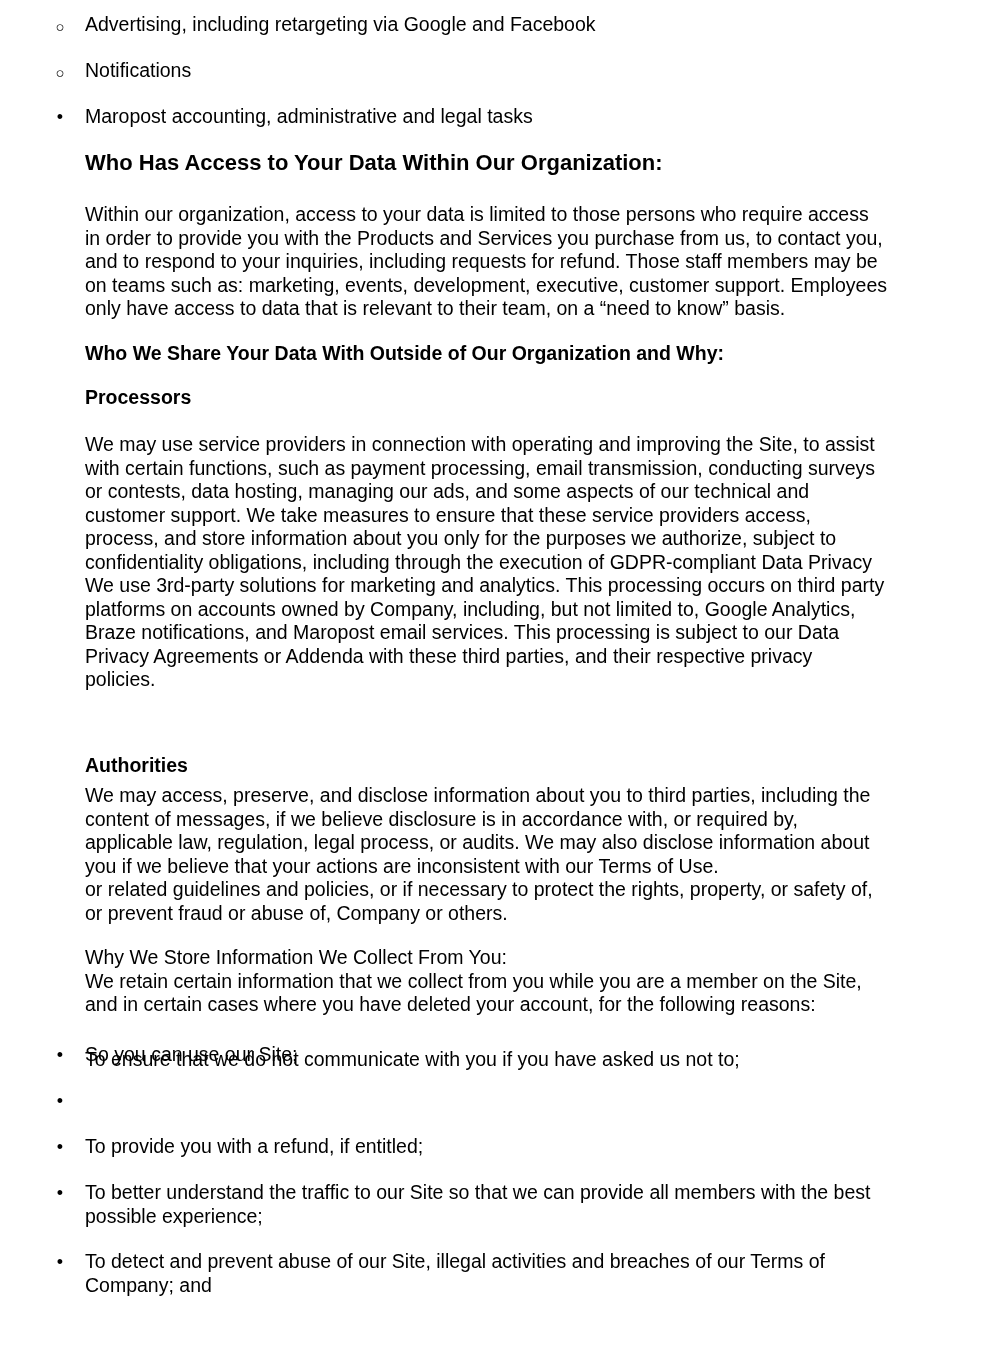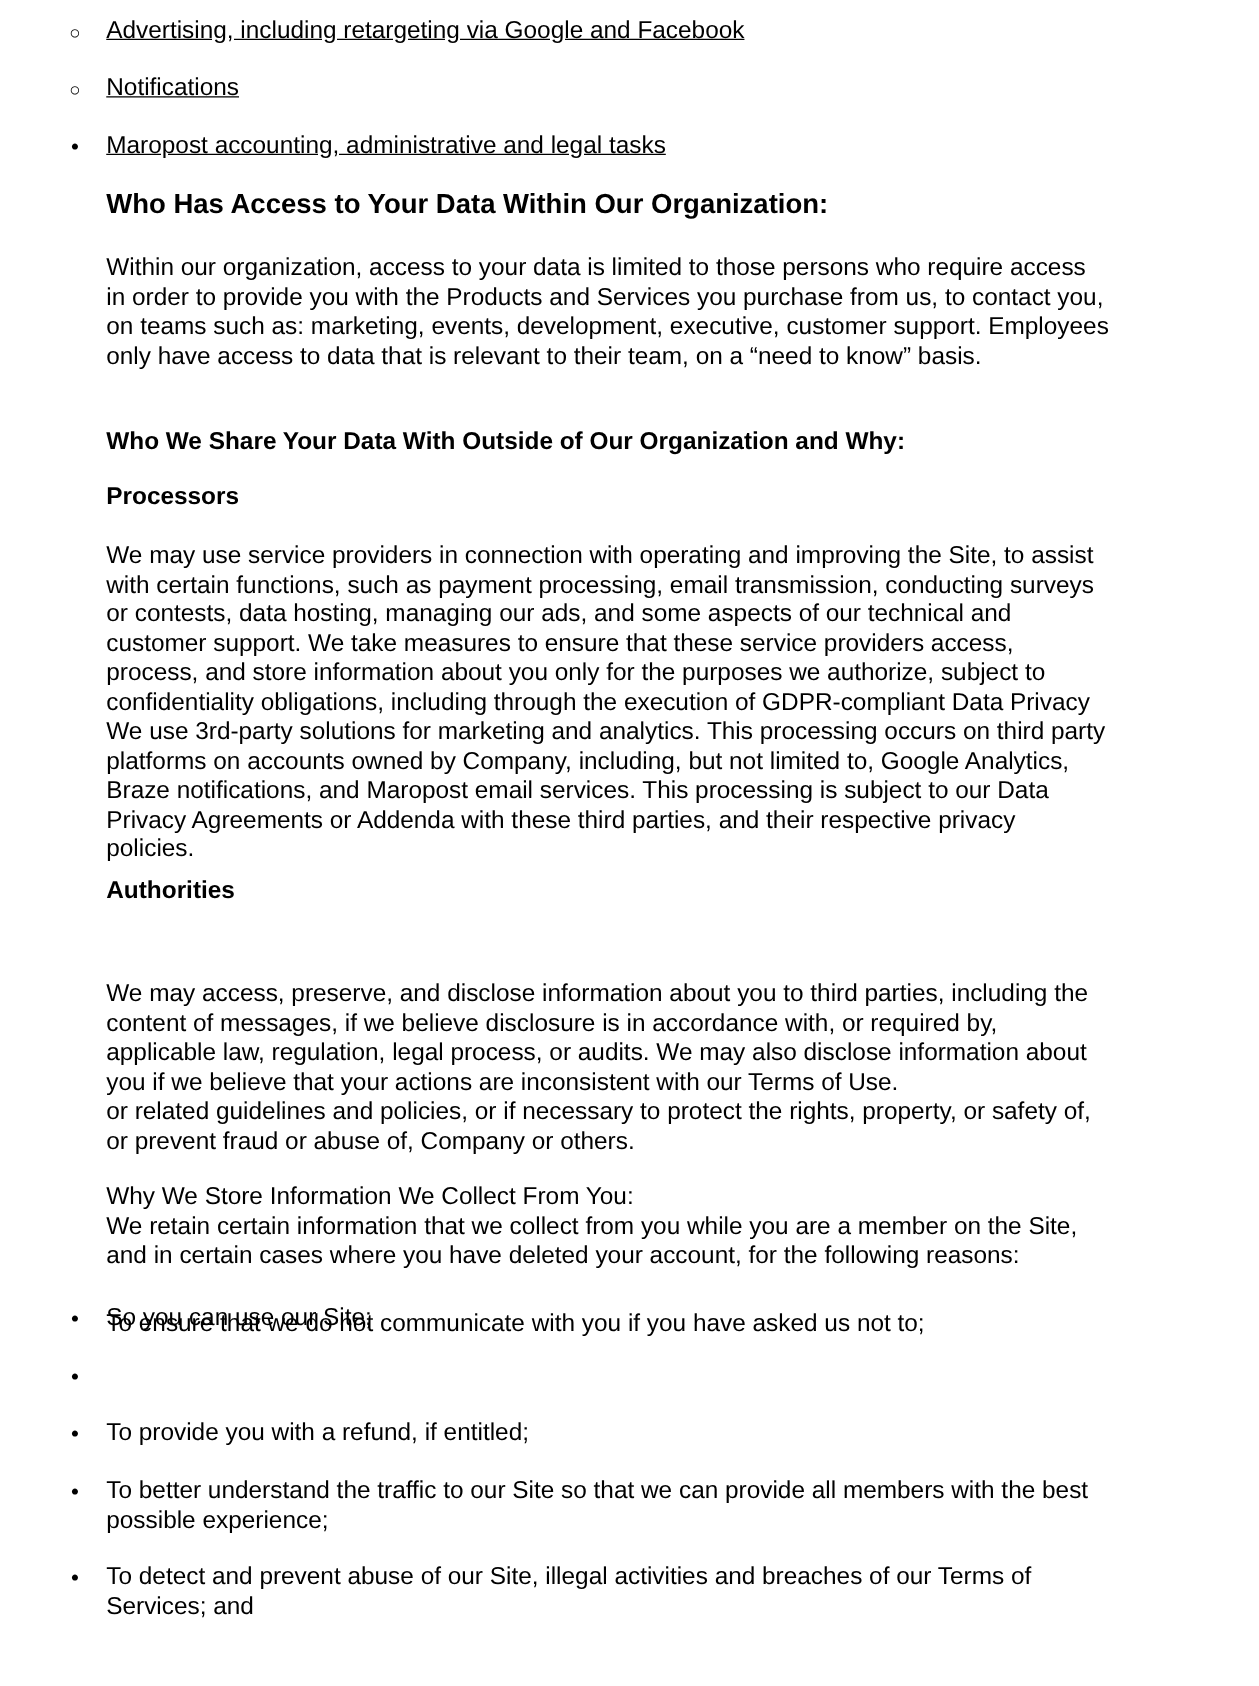--- a/index.html
+++ b/index.html
@@ -2,21 +2,21 @@
 <html><head>
 <meta charset="utf-8">
 <style>
   html, body { margin: 0; padding: 0; background: #ffffff; }
   body {
     width: 1007px; height: 1349px; position: relative; overflow: hidden;
     font-family: "Liberation Sans", sans-serif; color: #000;
     font-size: 19.5px; line-height: 23.5px;
   }
   .doc { position: absolute; left: 0; top: 0; width: 1007px; }
-  .item { position: absolute; left: 85px; width: 860px; white-space: nowrap; text-decoration: underline; }
+  .item { position: absolute; left: 85px; width: 860px; white-space: nowrap; }
   .bullet { position: absolute; left: 50px; width: 20px; text-align: center; }
   .bullet.circle { font-size: 15px; }
   .bullet.disc { font-size: 18px; }
   .heading { font-weight: bold; position: absolute; left: 85px; white-space: nowrap; }
   .para { position: absolute; left: 85px; width: 860px; }
   .line { display: block; white-space: nowrap; }
 </style>
 </head>
 <body>
 
@@ -29,20 +29,21 @@
   <span class="item" style="top:59px">Notifications</span>
 
   <span class="bullet disc" style="top:106px">•</span>
   <span class="item" style="top:105px">Maropost accounting, administrative and legal tasks</span>
 
   <div class="heading" style="top:151px;font-size:22px">Who Has Access to Your Data Within Our Organization:</div>
 
   <div class="para" style="top:203px">
     <span class="line">Within our organization, access to your data is limited to those persons who require access</span>
     <span class="line">in order to provide you with the Products and Services you purchase from us, to contact you,</span>
+    <span class="line">and to respond to your inquiries, including requests for refund. Those staff members may be</span>
     <span class="line">on teams such as: marketing, events, development, executive, customer support. Employees</span>
     <span class="line">only have access to data that is relevant to their team, on a “need to know” basis.</span>
   </div>
 
   <div class="heading" style="top:342px">Who We Share Your Data With Outside of Our Organization and Why:</div>
 
   <div class="heading" style="top:386px">Processors</div>
 
   <div class="para" style="top:433px">
     <span class="line">We may use service providers in connection with operating and improving the Site, to assist</span>
@@ -51,21 +52,21 @@
     <span class="line">customer support. We take measures to ensure that these service providers access,</span>
     <span class="line">process, and store information about you only for the purposes we authorize, subject to</span>
     <span class="line">confidentiality obligations, including through the execution of GDPR-compliant Data Privacy</span>
     <span class="line">We use 3rd-party solutions for marketing and analytics. This processing occurs on third party</span>
     <span class="line">platforms on accounts owned by Company, including, but not limited to, Google Analytics,</span>
     <span class="line">Braze notifications, and Maropost email services. This processing is subject to our Data</span>
     <span class="line">Privacy Agreements or Addenda with these third parties, and their respective privacy</span>
     <span class="line">policies.</span>
   </div>
 
-  <div class="heading" style="top:701px">Authorities</div>
+  <div class="heading" style="top:754px">Authorities</div>
 
   <div class="para" style="top:784px">
     <span class="line">We may access, preserve, and disclose information about you to third parties, including the</span>
     <span class="line">content of messages, if we believe disclosure is in accordance with, or required by,</span>
     <span class="line">applicable law, regulation, legal process, or audits. We may also disclose information about</span>
     <span class="line">you if we believe that your actions are inconsistent with our Terms of Use.</span>
     <span class="line">or related guidelines and policies, or if necessary to protect the rights, property, or safety of,</span>
     <span class="line">or prevent fraud or abuse of, Company or others.</span>
   </div>
 
@@ -92,16 +93,16 @@
 
   <span class="bullet disc" style="top:1182px">•</span>
   <div class="para" style="top:1181px">
     <span class="line">To better understand the traffic to our Site so that we can provide all members with the best</span>
     <span class="line">possible experience;</span>
   </div>
 
   <span class="bullet disc" style="top:1251px">•</span>
   <div class="para" style="top:1250px">
     <span class="line">To detect and prevent abuse of our Site, illegal activities and breaches of our Terms of</span>
-    <span class="line">Services; and</span>
+    <span class="line">Company; and</span>
   </div>
 
 </div>
 
 </body></html>

